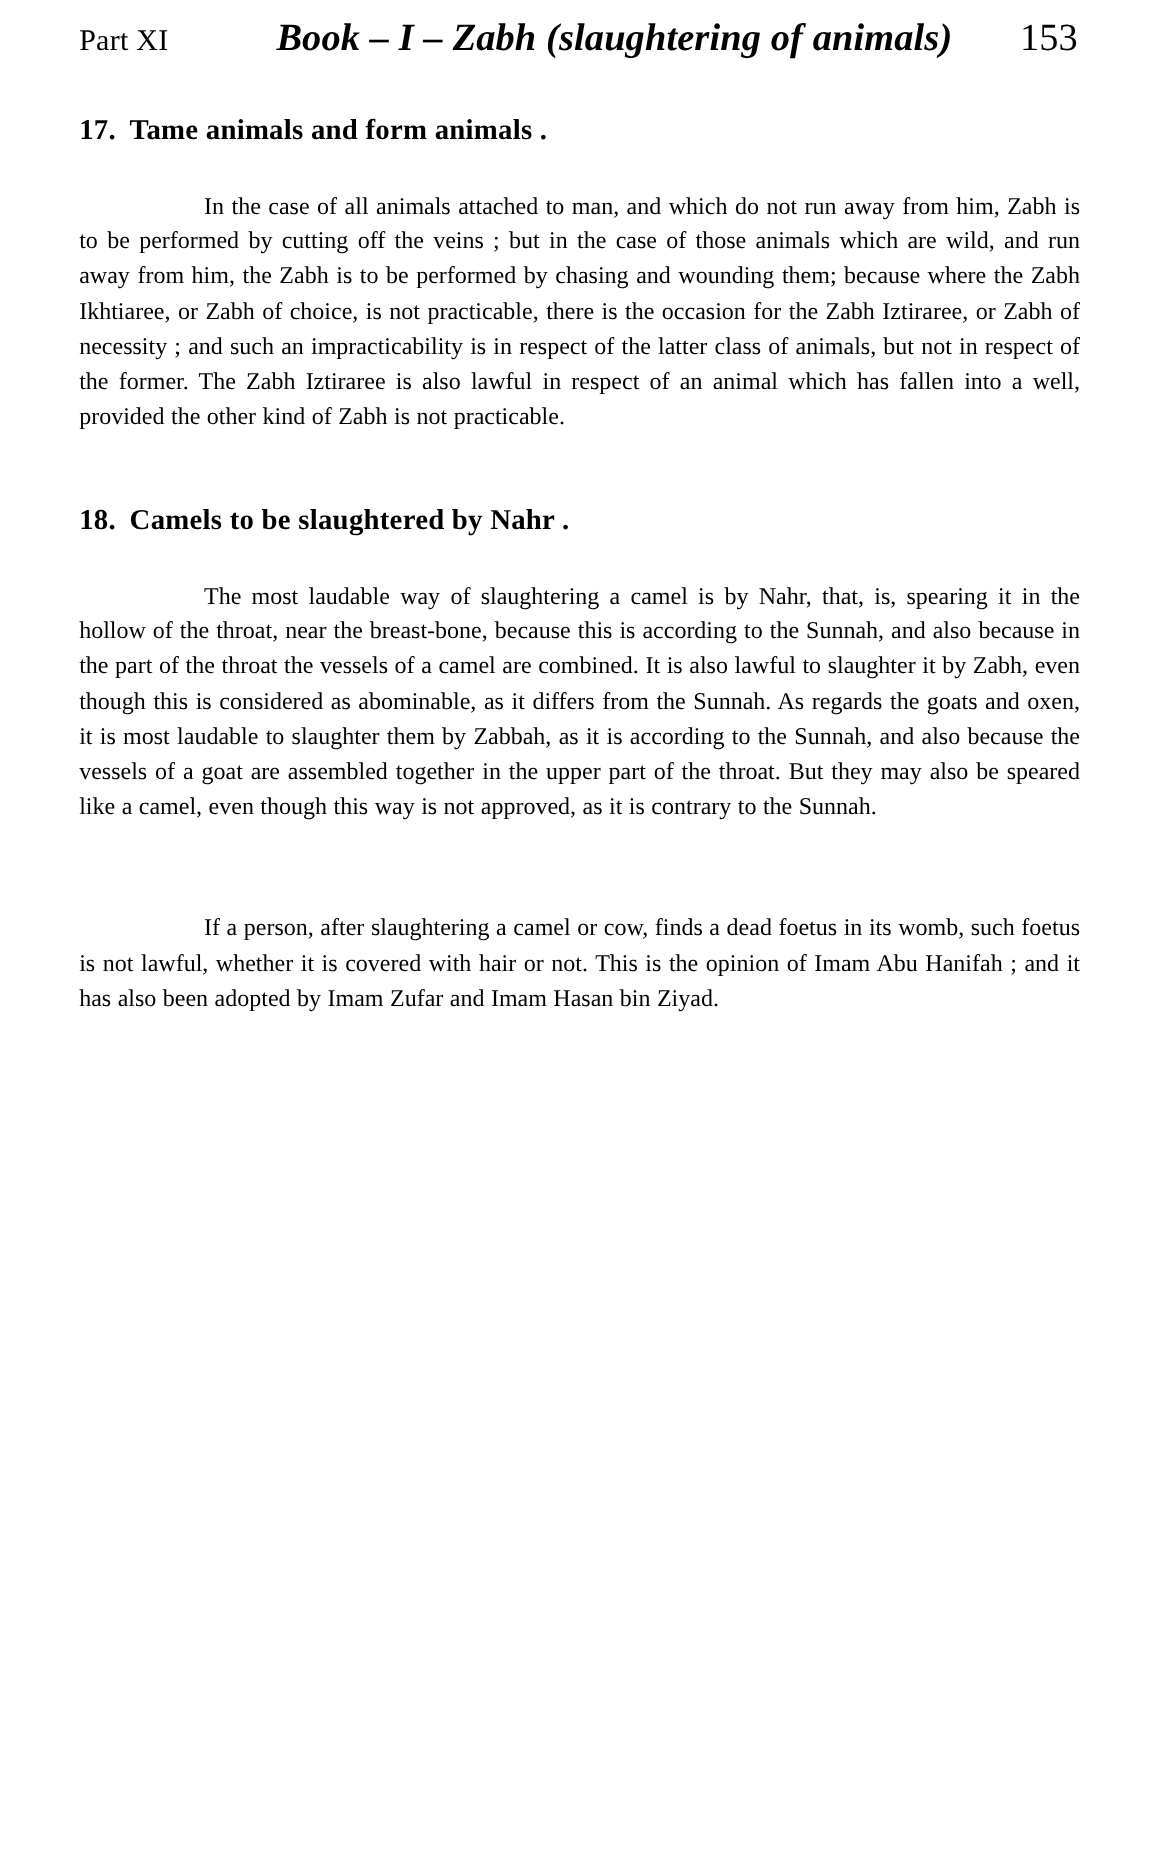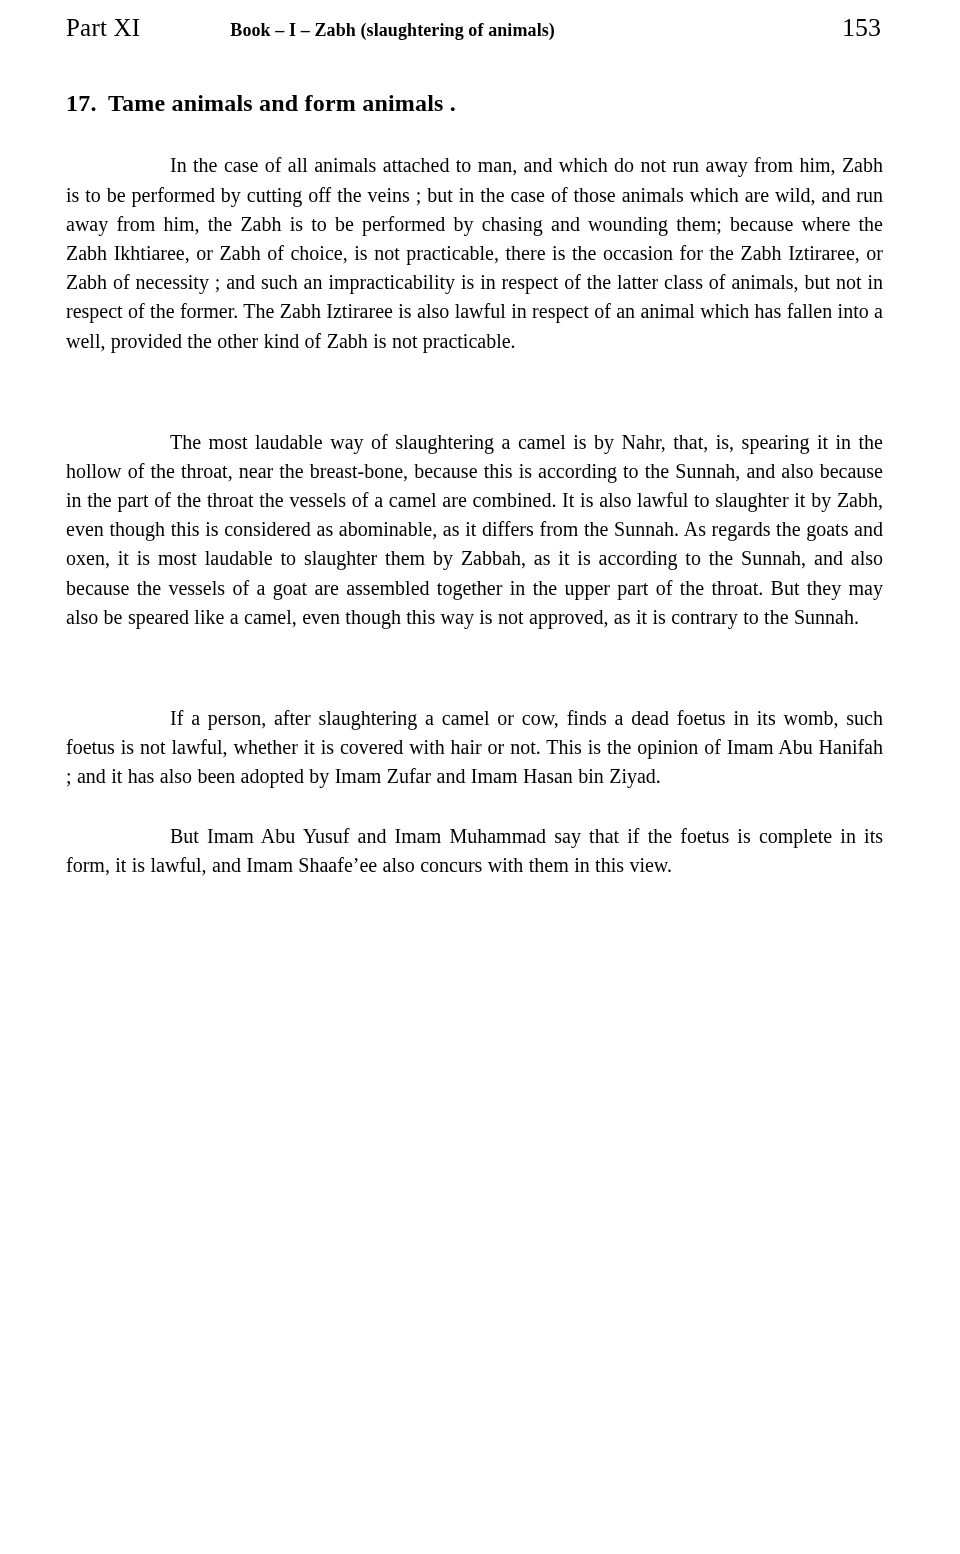--- a/index.html
+++ b/index.html
@@ -12,46 +12,47 @@
     height: 1554px;
     font-family: "Liberation Serif", "DejaVu Serif", serif;
     color: #000000;
     overflow: hidden;
   }
   .page {
     position: relative;
     width: 960px;
     height: 1554px;
     box-sizing: border-box;
-    padding: 14px 73px 0 62px;
+    padding: 14px 56px 0 62px;
   }
   .header {
     display: flex;
     align-items: baseline;
     justify-content: space-between;
     font-size: 25px;
     line-height: 1.1;
     padding: 0 2px 0 4px;
     margin-bottom: 26px;
   }
   .header .part {
     font-family: "Liberation Serif", "DejaVu Serif", serif;
     font-weight: normal;
     letter-spacing: 0.2px;
   }
   .header .book-title {
+    font-style: italic;
     font-weight: bold;
-    font-size: 18px;
+    font-size: 32px;
     letter-spacing: 0.1px;
     margin-left: 18px;
     margin-right: auto;
     padding-left: 72px;
   }
   .header .page-number {
-    font-size: 26px;
+    font-size: 32px;
     padding-right: 4px;
   }
   h2.section-heading {
     font-size: 24px;
     font-weight: bold;
     margin: 0 0 0 0;
     padding: 0 0 0 4px;
     line-height: 1.2;
     letter-spacing: 0.2px;
   }
@@ -86,22 +87,24 @@
     <span class="page-number">153</span>
   </div>
 
   <h2 class="section-heading">
     <span class="num">17.</span><span>Tame animals and form animals .</span>
   </h2>
   <div class="gap-after-heading"></div>
   <p class="body-par">In the case of all animals attached to man, and which do not run away  from  him, Zabh is to be performed by cutting off the veins ; but in the case of those animals which are wild, and run away from him, the Zabh is to be performed by chasing and wounding them; because where the Zabh Ikhtiaree, or Zabh of choice, is not practicable, there is the occasion for the Zabh Iztiraree, or Zabh of necessity ; and such an impracticability is in respect of the latter class of animals, but not in respect of the former. The Zabh Iztiraree is also lawful in respect of an animal which has fallen into a well, provided the other kind of Zabh is not practicable.</p>
 
   <div class="gap-before-heading"></div>
+  <h2 class="section-heading">
+    <span class="num">18.</span><span>Camels to be slaughtered by Nahr .</span>
+  </h2>
   <div class="gap-after-heading"></div>
   <p class="body-par">The most laudable way of slaughtering a camel is by Nahr, that, is, spearing it in the hollow of the throat, near the breast-bone, because this is according to the Sunnah, and also because in the part of the throat the vessels of a camel are combined. It is also lawful to slaughter it by Zabh, even though this is considered as abominable, as it differs from the Sunnah.  As regards the goats and oxen, it is most laudable to slaughter them by Zabbah, as it is according to the Sunnah, and also because the vessels of a goat are assembled together in the upper part of the throat. But they may also be speared like a camel, even though this way is not approved, as it is contrary to the Sunnah.</p>
 
   <div class="gap-before-heading"></div>
   <div class="gap-after-heading"></div>
   <p class="body-par">If a person, after slaughtering a camel or cow, finds a dead foetus in its womb, such foetus is not lawful, whether it is covered with hair or not. This is the opinion of Imam Abu Hanifah ; and it has also been adopted by Imam Zufar and Imam Hasan bin Ziyad.</p>
   <div class="gap-par"></div>
-  <p class="body-par">But Imam Abu Yusuf and Imam Muhammad say that if the foetus is complete in its form, it is lawful, and Imam Shaafe’ee also concurs with them in this view.</p>
 
 </div>
 
 </body></html>

